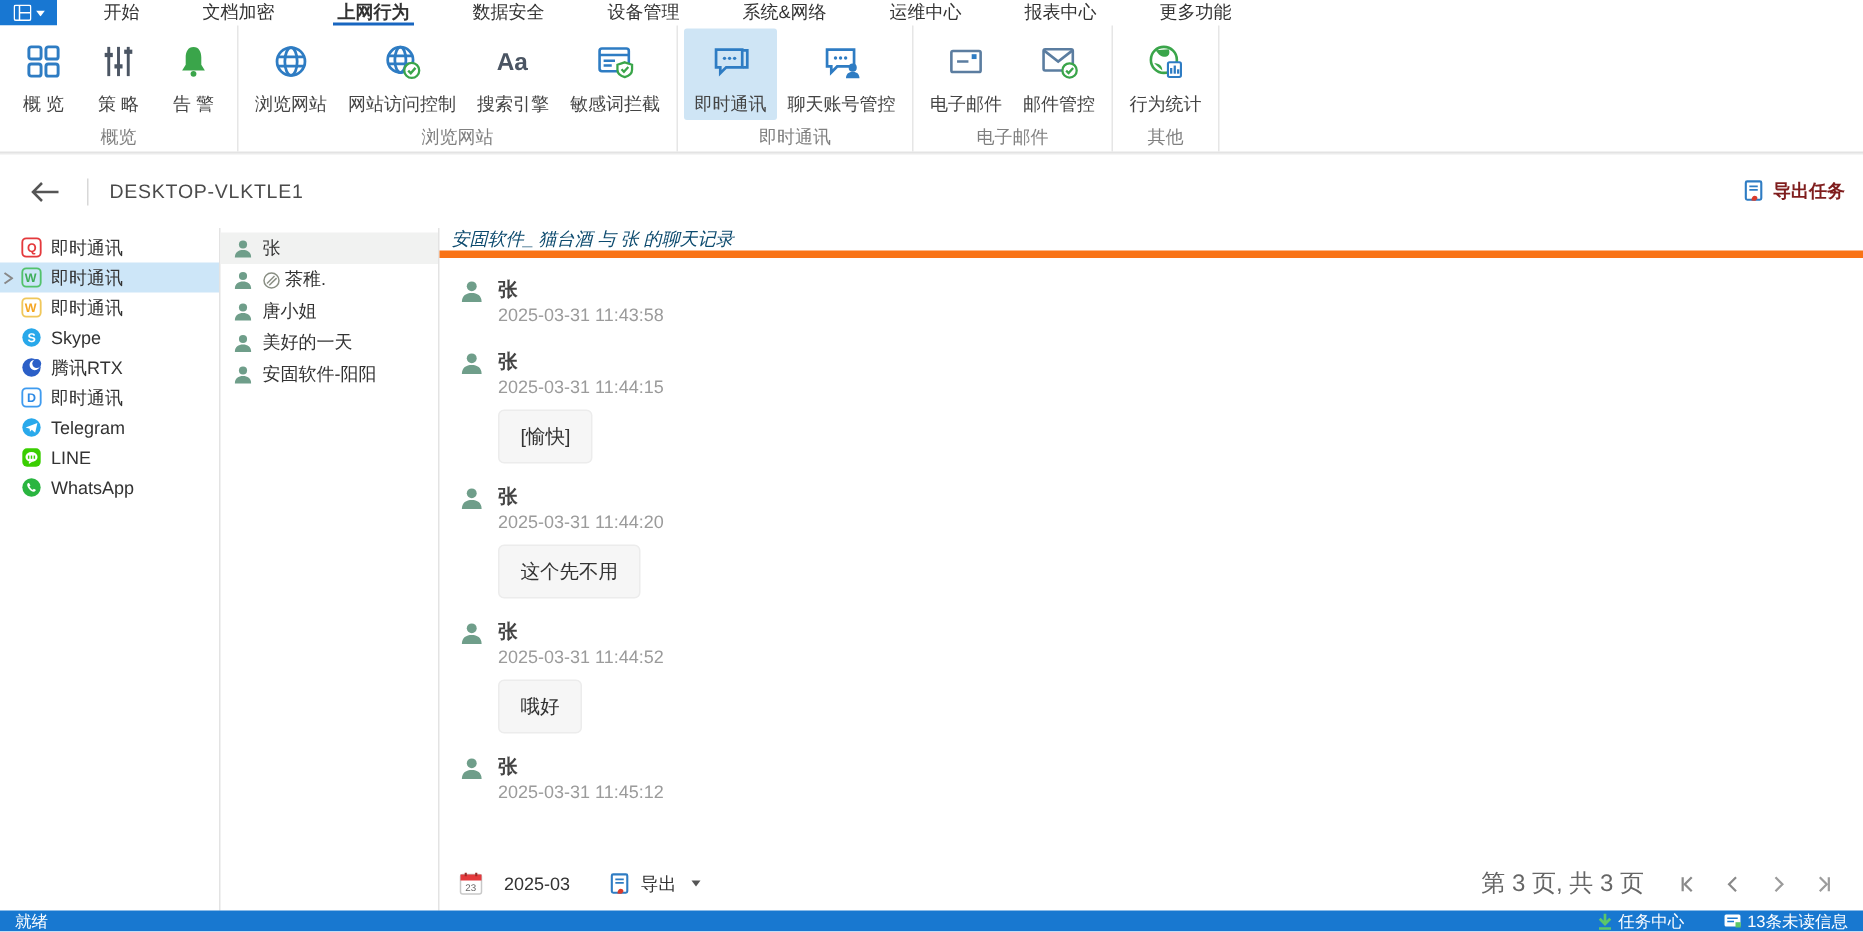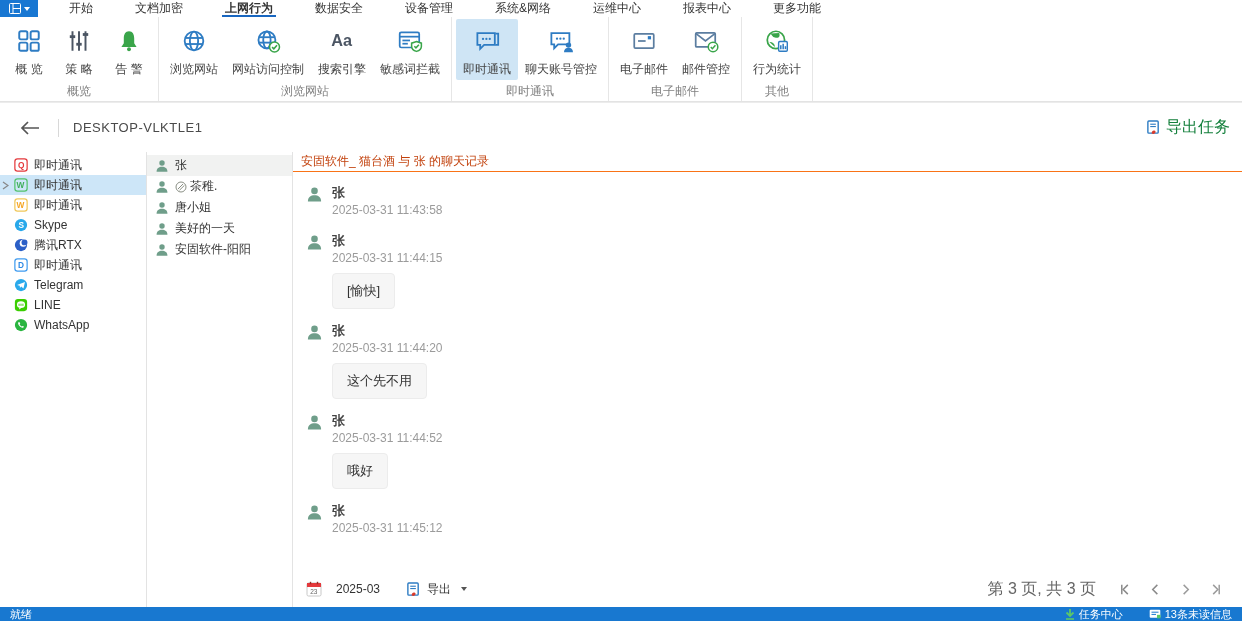--- a/index.html
+++ b/index.html
@@ -33,39 +33,39 @@
   .ribbon-spacer { flex:1; }
 
   
   .header-row { height:50px; border-top:1px solid #ececec; display:flex; align-items:center;
     background:#fff; flex:0 0 auto; padding:0 12px 0 16px; }
   .back-btn { width:28px; height:28px; display:flex; align-items:center; justify-content:center;
     cursor:pointer; }
   .hdr-sep { width:1px; height:18px; background:#d8d8d8; margin:0 14px; }
   .hdr-title { font-size:13px; color:#4a4a4a; letter-spacing:.5px; }
   .hdr-right { margin-left:auto; display:flex; align-items:center; gap:5px; cursor:pointer; }
-  .hdr-right span { font-size:16px; color:#15803d; }
+  .hdr-right span { font-size:12px; color:#7f1d1d;font-weight:bold; }
 
   
   .content { flex:1; display:flex; min-height:0; }
   .sidebar { width:147px; border-right:1px solid #e3e3e3; padding-top:3px; overflow:hidden; }
   .side-item { height:20px; display:flex; align-items:center; gap:6px; padding-left:14px;
     font-size:12px; color:#333; cursor:pointer; position:relative; white-space:nowrap; }
   .side-item.selected { background:#cde6f8; }
   .side-item .expander { position:absolute; left:2px; top:4px; }
   .badge-ic { width:14px; height:14px; flex:0 0 auto; display:flex; }
 
   .contacts { width:146px; border-right:1px solid #e3e3e3; padding-top:3px; overflow:hidden; }
   .contact { height:21px; display:flex; align-items:center; gap:6px; padding-left:8px;
     font-size:12px; color:#333; cursor:pointer; white-space:nowrap; }
   .contact.selected { background:#f1f2f1; }
 
   .chat { flex:1; display:flex; flex-direction:column; min-width:0; }
-  .chat-header { height:20px; border-bottom:1px solid #f97316; display:flex; align-items:center;
-    padding-left:8px; font-size:12px; color:#c2410c; flex:0 0 auto; }
+  .chat-header { height:20px; border-bottom:5px solid #f97316; display:flex; align-items:center;
+    padding-left:8px; font-size:12px; color:#0c4a6e; flex:0 0 auto;font-style:italic; }
   .chat-msgs { flex:1; overflow:hidden; padding:12px 0 0 13px; }
   .msg { display:flex; gap:9px; margin-bottom:13px; }
   .msg-avatar { width:17px; padding-top:2px; flex:0 0 auto; }
   .msg-name { font-size:13px; font-weight:bold; color:#444; line-height:17px; }
   .msg-time { font-size:12px; color:#9b9b9b; line-height:17px; margin-top:1px; }
   .msg-bubble { display:inline-block; background:#f6f6f6; border:1px solid #ececec;
     border-radius:4px; padding:8px 14px; font-size:13px; color:#333; margin-top:6px; }
 
   .chat-toolbar { height:30px; flex:0 0 auto; display:flex; align-items:center; padding:0 18px 6px 13px;text-align:right; }
   .tb-item { display:flex; align-items:center; gap:6px; cursor:pointer; }

